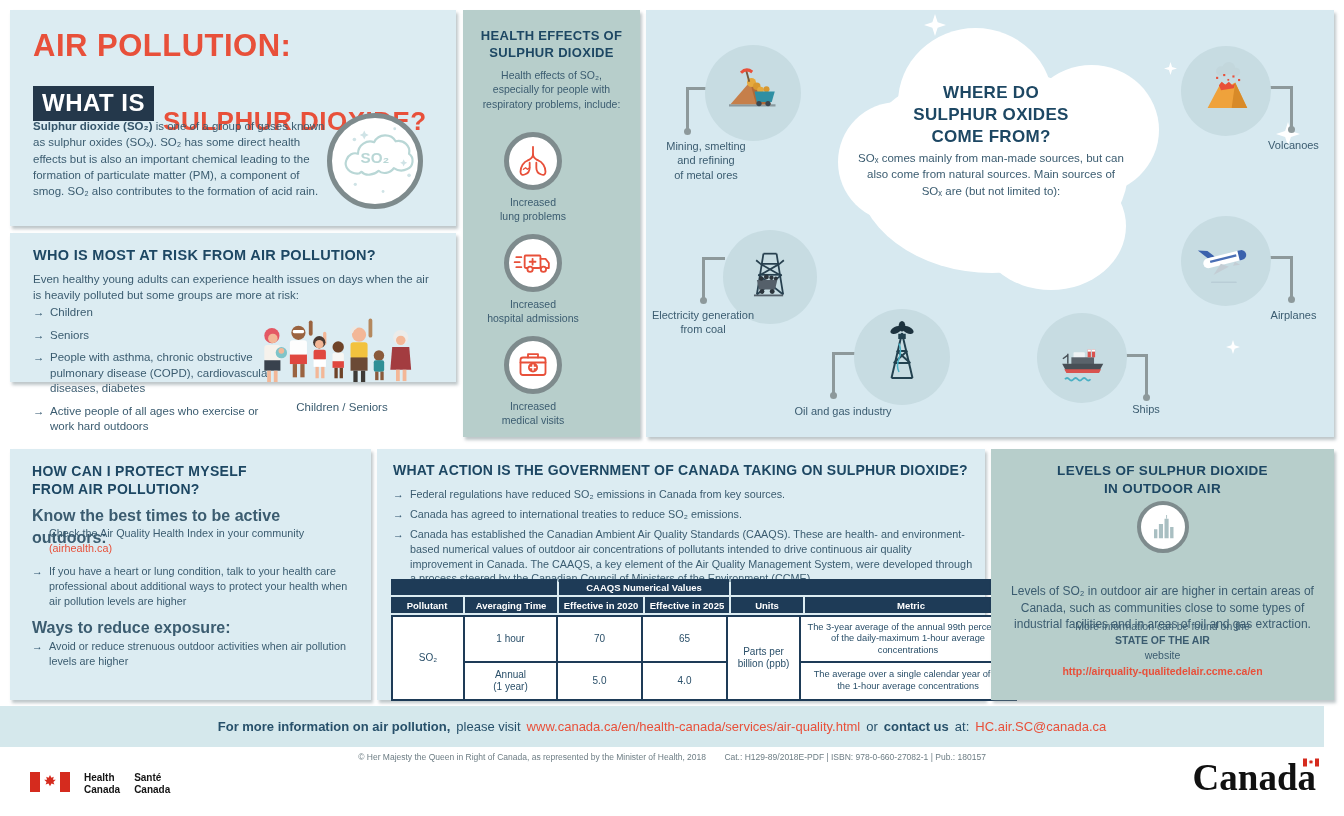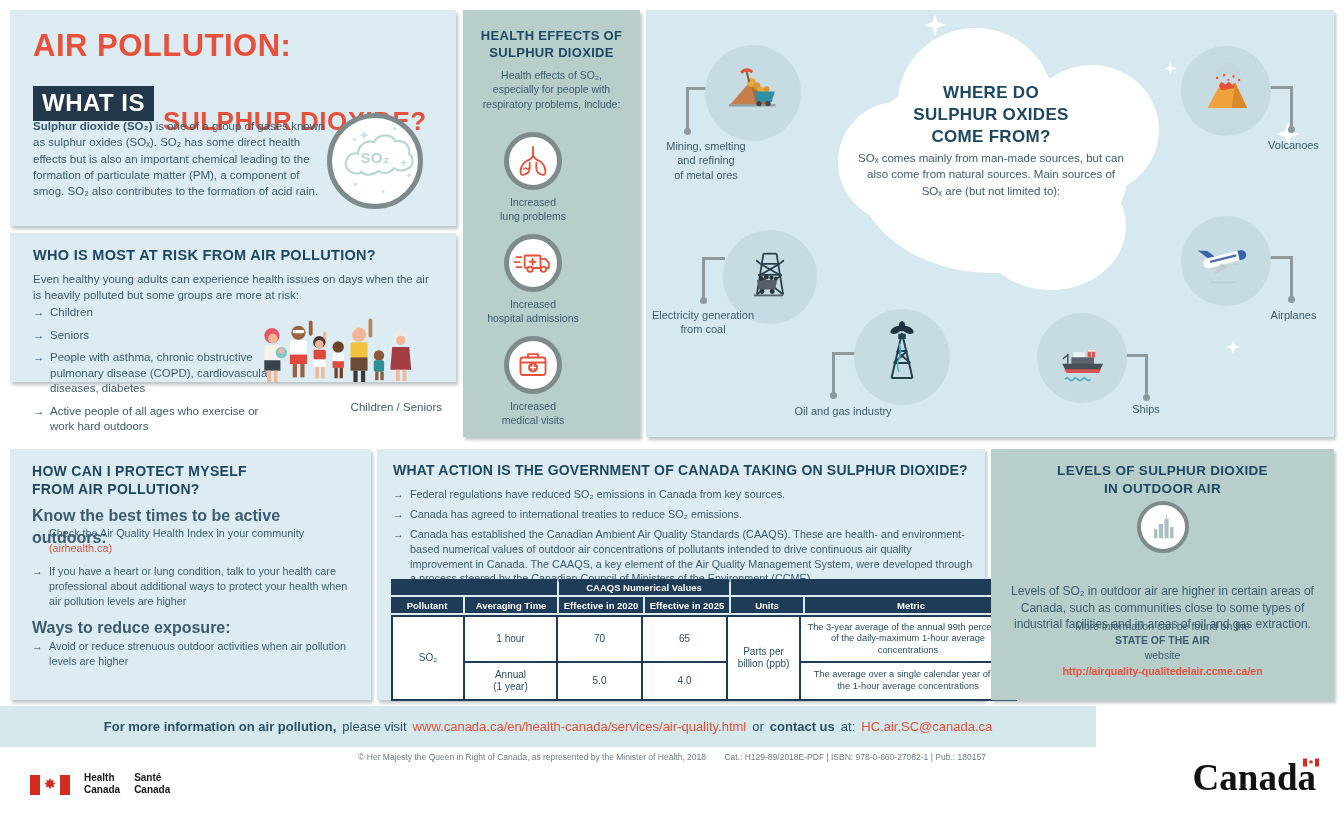--- a/index.html
+++ b/index.html
@@ -27,21 +27,21 @@
   
   #panel-risk { left:10px; top:233px; width:446px; height:149px; }
   .sec-head { font-weight:bold; color:#1d4763; }
   #risk-head { position:absolute; left:23px; top:14px; font-size:14.5px; letter-spacing:.3px; }
   #risk-intro { position:absolute; left:23px; top:38px; width:400px; font-size:11.5px; line-height:1.4; color:#3b5c70; }
   .bullets { position:absolute; display:flex; flex-direction:column; }
   #risk-bullets { left:23px; top:72px; width:240px; gap:7px; }
   .bullet { display:flex; font-size:11.5px; line-height:1.35; color:#3b5c70; }
   .arrow { flex:0 0 17px; font-weight:bold; color:#2a4f69; }
   #people-box { position:absolute; left:242px; top:78px; width:180px; }
-  #people-caption { position:absolute; left:232px; top:168px; width:200px; text-align:right; font-size:11.5px; color:#3b5c70; }
+  #people-caption { position:absolute; left:232px; top:168px; width:200px; text-align:center; font-size:11.5px; color:#3b5c70; }
 
   
   #panel-health { left:463px; top:10px; width:177px; height:427px; }
   #health-head { position:absolute; left:0; top:18px; width:177px; text-align:center; font-size:13px; line-height:1.3; letter-spacing:.3px; }
   #health-intro { position:absolute; left:14px; top:58px; width:149px; text-align:center; font-size:10.5px; line-height:1.38; color:#3b5c70; }
   .health-item { position:absolute; left:0; width:140px; display:flex; flex-direction:column; align-items:center; }
   .health-item .icon-ring { position:relative; width:58px; height:58px; border-width:5px; }
   .health-cap { margin-top:6px; text-align:center; font-size:10.5px; line-height:1.3; color:#3b5c70; }
   #health-item-0 { top:122px; } #health-item-1 { top:224px; } #health-item-2 { top:326px; }
 
@@ -85,27 +85,27 @@
 
   
   #panel-levels { left:991px; top:449px; width:343px; height:251px; }
   #levels-head { position:absolute; left:0; top:13px; width:343px; text-align:center; font-size:13.5px; line-height:1.3; letter-spacing:.3px; }
   #levels-circle { left:146px; top:52px; width:52px; height:52px; border-width:4px; }
   #levels-body { position:absolute; left:16px; top:134px; width:311px; text-align:center; font-size:12px; line-height:1.38; color:#3b5c70; }
   #levels-more { position:absolute; left:16px; top:170px; width:311px; text-align:center; font-size:10.5px; line-height:1.38; color:#3b5c70; }
   #levels-link { position:absolute; left:16px; top:216px; width:311px; text-align:center; font-size:10.5px; font-weight:bold; }
 
   
-  #footer-band { left:0; top:706px; width:1096px; height:41px; background:#d5e8ec; box-shadow:none; display:flex; align-items:center; justify-content:center; font-size:13px; color:#27506a; }
+  #footer-band { left:0; top:706px; width:1324px; height:41px; background:#d5e8ec; box-shadow:none; display:flex; align-items:center; justify-content:center; font-size:13px; color:#27506a; }
   #footer-band b { font-weight:bold; }
   #footer-band .seg { margin:0 3px; }
   #footer-band a { font-weight:normal; }
   #fineprint { position:absolute; left:0; top:752px; width:1344px; text-align:center; font-size:8.5px; color:#6d7d84; }
   #fineprint span { margin:0 8px; }
-  #logo-left { position:absolute; left:30px; top:772px; display:flex; align-items:flex-end; }
+  #logo-left { position:absolute; left:30px; top:772px; display:flex; align-items:flex-start; }
   .logo-text { font-size:10px; font-weight:bold; color:#141414; line-height:1.15; margin-left:14px; }
   #wordmark { position:absolute; right:28px; top:756px; font-family:"Liberation Serif","DejaVu Serif",serif; font-weight:bold; font-size:37px; color:#111111; }
   #wordmark svg { position:absolute; right:-3px; top:2px; }
 </style>
 </head>
 <body>
 
 <div id="canvas">
 
   <section class="panel blue" id="panel-intro">

